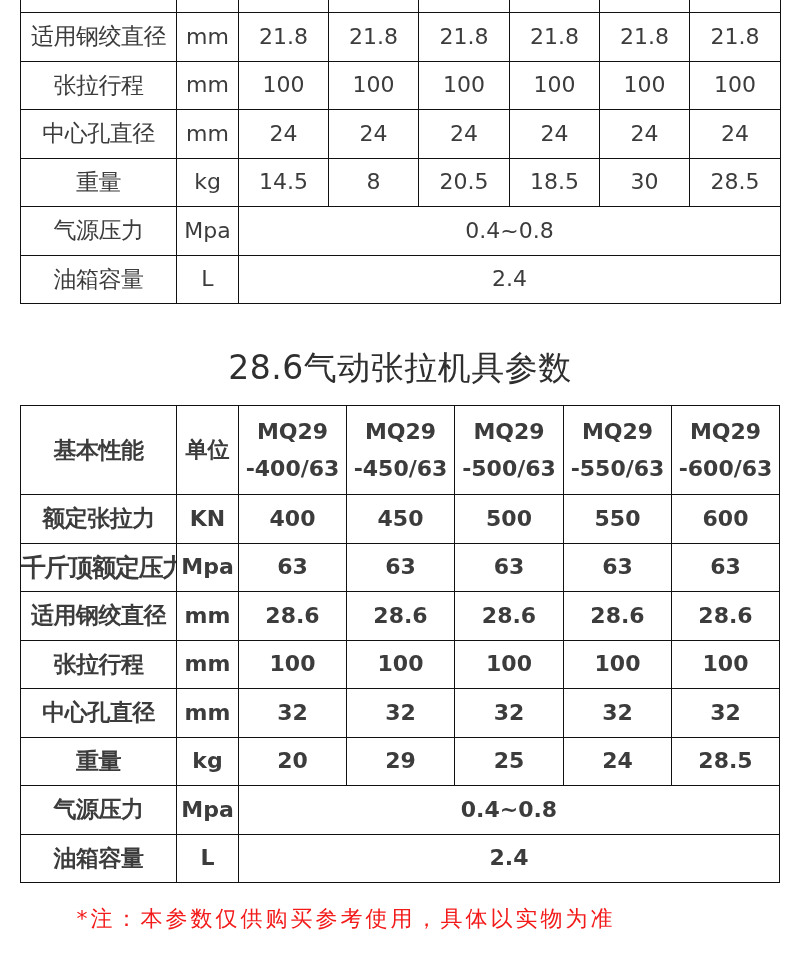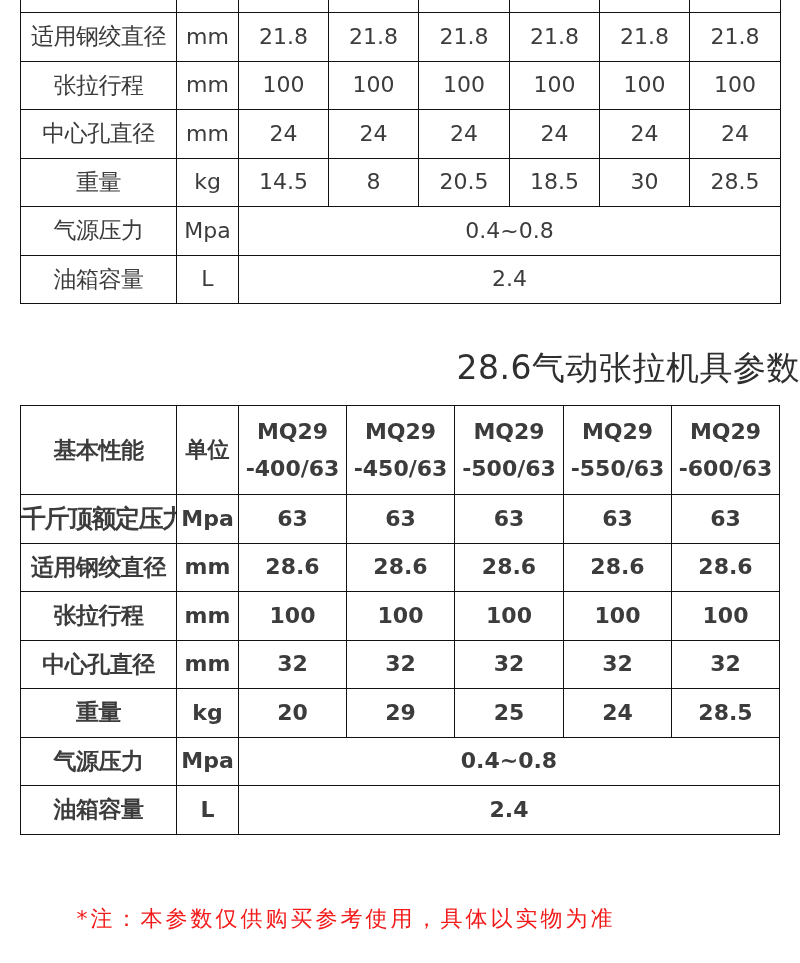--- a/index.html
+++ b/index.html
@@ -20,21 +20,21 @@
   table.spec td.label { font-size: 23px; letter-spacing: -0.5px; }
   table.spec td.label.tight { font-size: 25px; letter-spacing: -1.5px; }
   #table1 { top: -37px; width: 760px; }
   #table1 tr { height: 48.5px; }
   #table1 tr.partial td { height: 48px; }
   #table2 { top: 405px; width: 760px; font-weight: bold; }
   #table2 tr { height: 48.5px; }
   #table2 tr.head td { height: 88px; }
   #table2 td.model { line-height: 37px; font-size: 22px; text-align: center; }
   .title {
-    position: absolute; top: 346px; left: 0; width: 800px; text-align: right;
+    position: absolute; top: 346px; left: 0; width: 800px; text-align: center;
     font-size: 33px; color: #2f2f2f; letter-spacing: 0.5px;
   }
   .note {
     position: absolute; top: 904px; left: 0; width: 692px; text-align: center;
     font-size: 22px; color: #f31a1a; letter-spacing: 3px;
   }
 </style>
 </head>
 <body>
 
@@ -129,20 +129,29 @@
       <tr class="head">
     <td class="label">基本性能</td>
     <td>单位</td>
     <td class="model"><span>MQ29</span><br><span>-400/63</span></td>
     <td class="model"><span>MQ29</span><br><span>-450/63</span></td>
     <td class="model"><span>MQ29</span><br><span>-500/63</span></td>
     <td class="model"><span>MQ29</span><br><span>-550/63</span></td>
     <td class="model"><span>MQ29</span><br><span>-600/63</span></td>
   </tr>
   <tr>
+    <td class="label">额定张拉力</td>
+    <td>KN</td>
+    <td>400</td>
+    <td>450</td>
+    <td>500</td>
+    <td>550</td>
+    <td>600</td>
+  </tr>
+  <tr>
     <td class="label tight">千斤顶额定压力</td>
     <td>Mpa</td>
     <td>63</td>
     <td>63</td>
     <td>63</td>
     <td>63</td>
     <td>63</td>
   </tr>
   <tr>
     <td class="label">适用钢绞直径</td>

